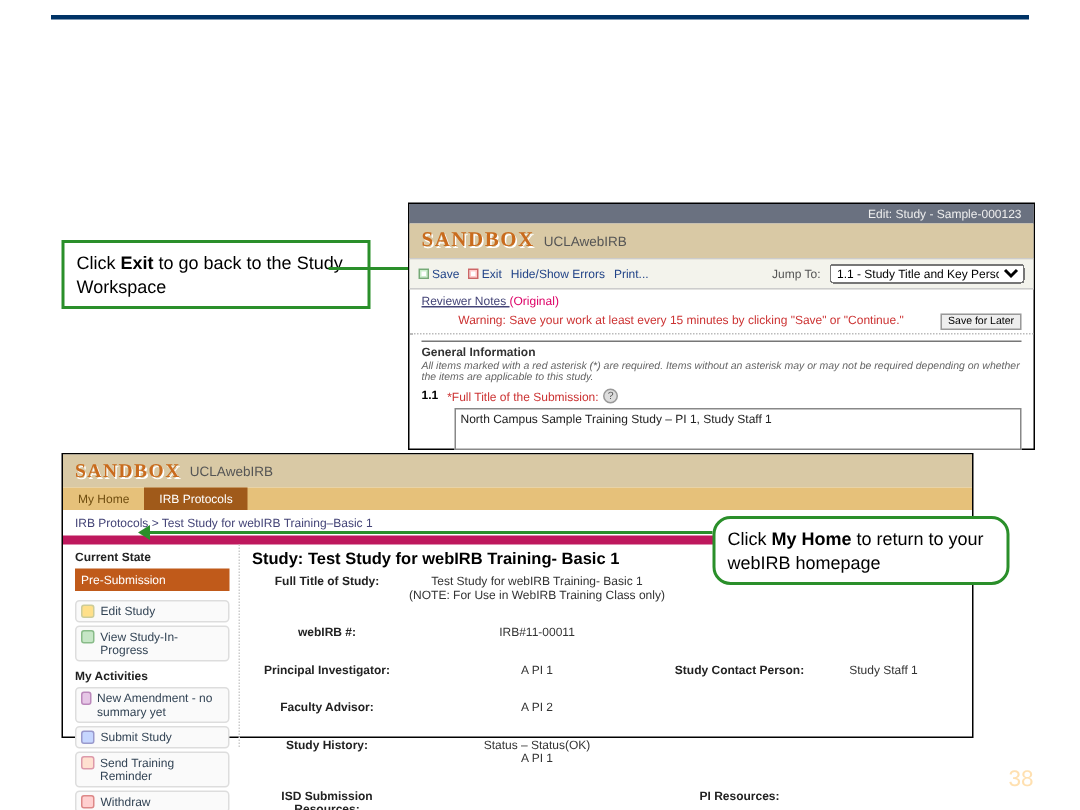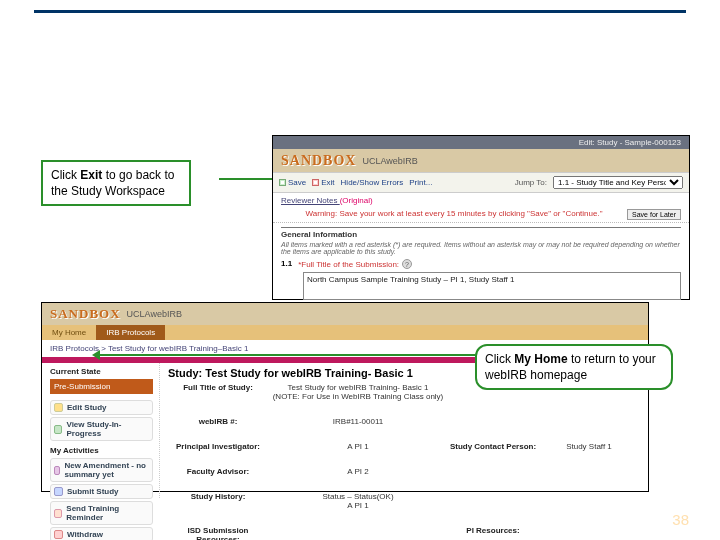--- a/index.html
+++ b/index.html
@@ -29,21 +29,21 @@
   }
   .callout {
     position: absolute;
     border: 2px solid #2a8f2a;
     background: #fff;
     padding: 5px 8px;
     font-size: 12px;
     line-height: 1.35;
     color: #000;
   }
-  .callout1 { left: 41px; top: 160px; width: 150px; }
+  .callout1 { left: 41px; top: 160px; width: 206px; }
   .callout2 { left: 475px; top: 344px; width: 198px; border-radius: 12px; }
 
   .arrow {
     position: absolute;
     background: #2a8f2a;
   }
   .arrow1 {
     left: 219px; top: 178px; width: 168px; height: 2px;
   }
   .arrow1::after {
@@ -250,31 +250,30 @@
   .shot2 .side .group-title { font-weight: bold; font-size: 8px; color: #222; margin-bottom: 3px; }
   .shot2 .stateBox {
     background: #c05a1a;
     color: #fff;
     font-size: 8px;
     padding: 3px 4px;
     margin: 2px 0 6px;
   }
   .shot2 .sidebtn {
     display: flex;
-    align-items: center;
+    align-items: flex-start;
     gap: 4px;
     font-size: 8px;
     color: #345;
     border: 1px solid #ddd;
     border-radius: 3px;
     padding: 2px 3px;
     margin-bottom: 2px;
     background: #fafafa;
     cursor: pointer;
-    font-weight: bold;
   }
   .shot2 .sidebtn .ico {
     width: 9px; height: 9px;
     border-radius: 2px;
     display: inline-block;
   }
   .shot2 .ico-edit { background:#ffe08a;border:1px solid #cc9; }
   .shot2 .ico-view { background:#c6e6c6;border:1px solid #8b8; }
   .shot2 .ico-amend { background:#e6c6e6;border:1px solid #b8b; }
   .shot2 .ico-report { background:#c6d6ff;border:1px solid #99c; }

